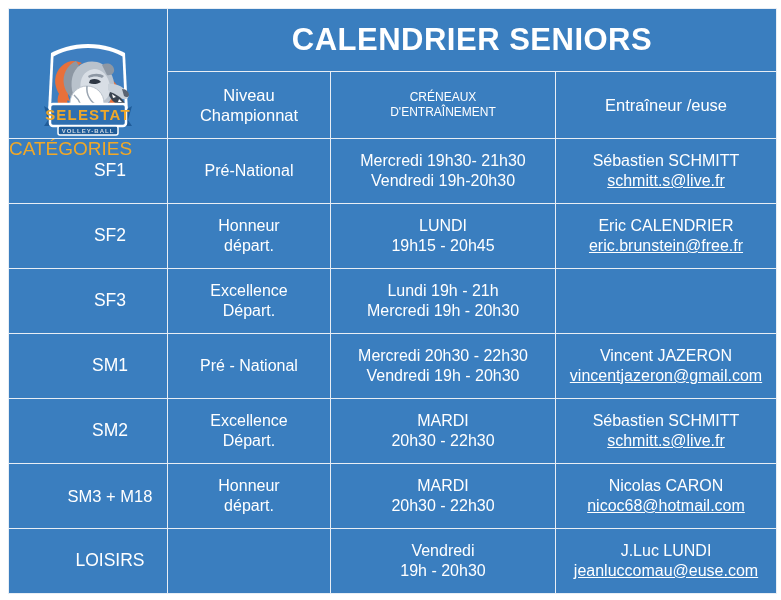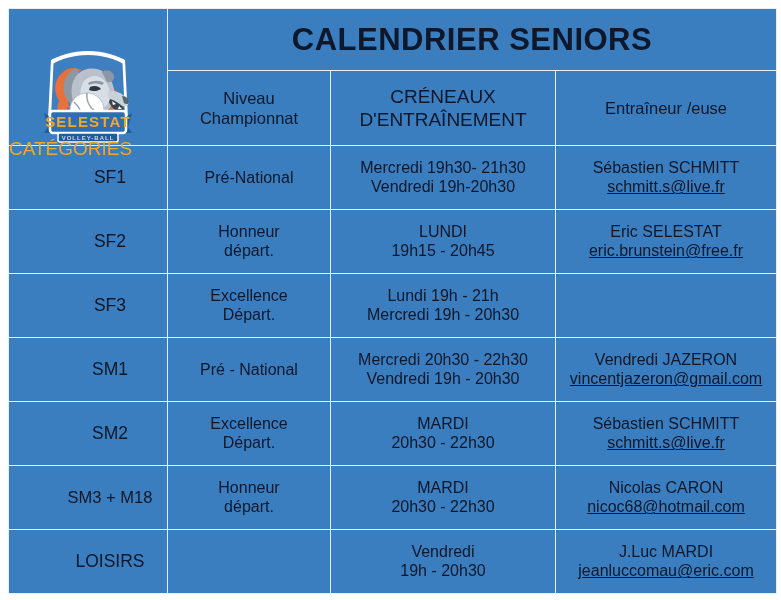--- a/index.html
+++ b/index.html
@@ -26,21 +26,21 @@
 
   table.calendar {
     width: 100%;
     height: 100%;
     border-collapse: collapse;
     table-layout: fixed;
   }
 
   table.calendar td {
     border: 1px solid #e8eef5;
-    color: #0f172a;
+    color: #ffffff;
     text-align: center;
     vertical-align: middle;
     padding: 2px 4px;
     line-height: 1.22;
     box-sizing: border-box;
   }
 
   
   col.c1 { width: 159px; }
   col.c2 { width: 163px; }
@@ -66,21 +66,21 @@
     vertical-align: middle;
     padding-bottom: 4px;
   }
   td.hdr {
     color: #f0a828;
     font-size: 16.5px;
     font-weight: normal;
     vertical-align: middle;
   }
   td.hdr.big {
-    font-size: 19px;
+    font-size: 12px;
   }
 
   td.col1 { border-left: none; font-size: 17.5px; }
   td.col4 { border-right: none; }
 
   td.body-cell { font-size: 16px; }
   td.body-cell.cat { font-size: 17.5px; padding-left: 48px; }
   td.body-cell.cat.small { font-size: 16.5px; margin-left: 23px; }
   td.last-row { border-bottom: none; }
 
@@ -192,21 +192,21 @@
           <td class="col1 body-cell cat">SF2</td>
           <td class="body-cell">
             <span class="line">Honneur</span>
             <span class="line">départ.</span>
           </td>
           <td class="body-cell">
             <span class="line">LUNDI</span>
             <span class="line">19h15 - 20h45</span>
           </td>
           <td class="col4 body-cell">
-            <span class="line">Eric SELESTAT</span>
+            <span class="line">Eric CALENDRIER</span>
             <span class="line email">eric.brunstein@free.fr</span>
           </td>
         </tr>
         <tr>
           <td class="col1 body-cell cat">SF3</td>
           <td class="body-cell">
             <span class="line">Excellence</span>
             <span class="line">Départ.</span>
           </td>
           <td class="body-cell">
@@ -218,21 +218,21 @@
         <tr>
           <td class="col1 body-cell cat">SM1</td>
           <td class="body-cell">
             <span class="line">Pré - National</span>
           </td>
           <td class="body-cell">
             <span class="line">Mercredi 20h30 - 22h30</span>
             <span class="line">Vendredi 19h - 20h30</span>
           </td>
           <td class="col4 body-cell">
-            <span class="line">Vendredi JAZERON</span>
+            <span class="line">Vincent JAZERON</span>
             <span class="line email">vincentjazeron@gmail.com</span>
           </td>
         </tr>
         <tr>
           <td class="col1 body-cell cat">SM2</td>
           <td class="body-cell">
             <span class="line">Excellence</span>
             <span class="line">Départ.</span>
           </td>
           <td class="body-cell">
@@ -260,21 +260,21 @@
           </td>
         </tr>
         <tr>
           <td class="col1 body-cell cat last-row">LOISIRS</td>
           <td class="body-cell last-row"></td>
           <td class="body-cell last-row">
             <span class="line">Vendredi</span>
             <span class="line">19h - 20h30</span>
           </td>
           <td class="col4 body-cell last-row">
-            <span class="line">J.Luc MARDI</span>
-            <span class="line email">jeanluccomau@eric.com</span>
+            <span class="line">J.Luc LUNDI</span>
+            <span class="line email">jeanluccomau@euse.com</span>
           </td>
         </tr>
       </tbody>
   </table>
 
   <div style="position:absolute; left:1px; top:98px; width:158px; color:#f0a828; font-size:19px; pointer-events:none;margin-top:32px;">CATÉGORIES</div>
 </div>
 
 </body></html>

